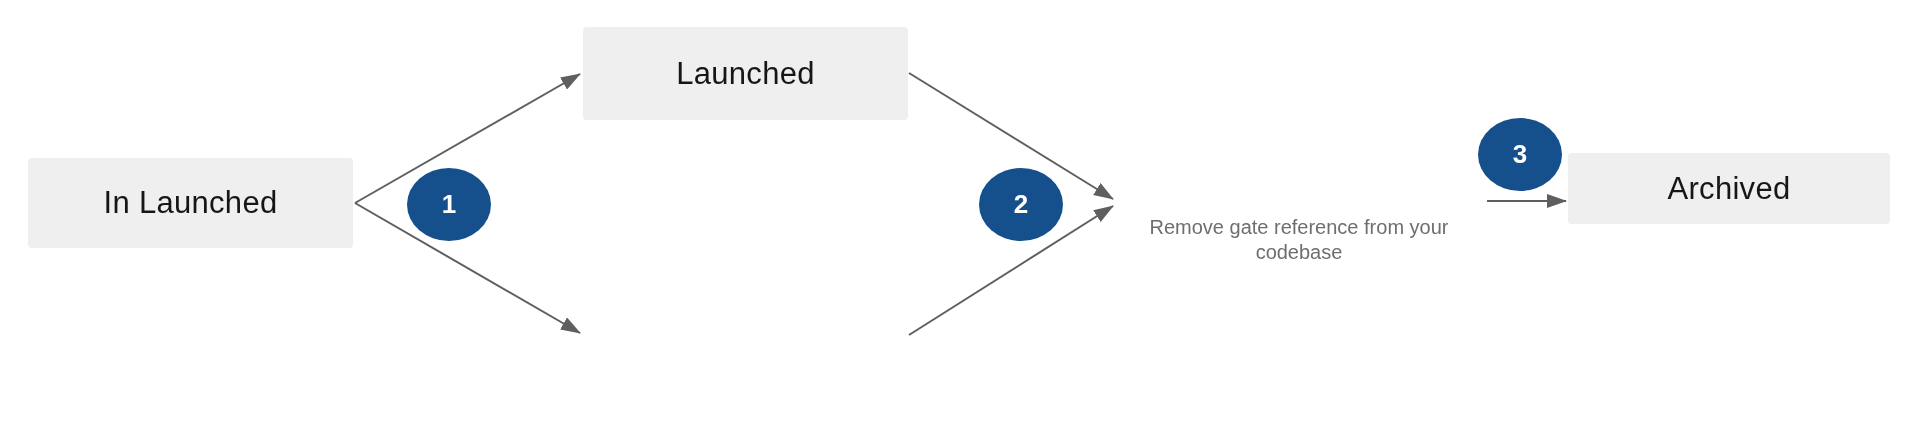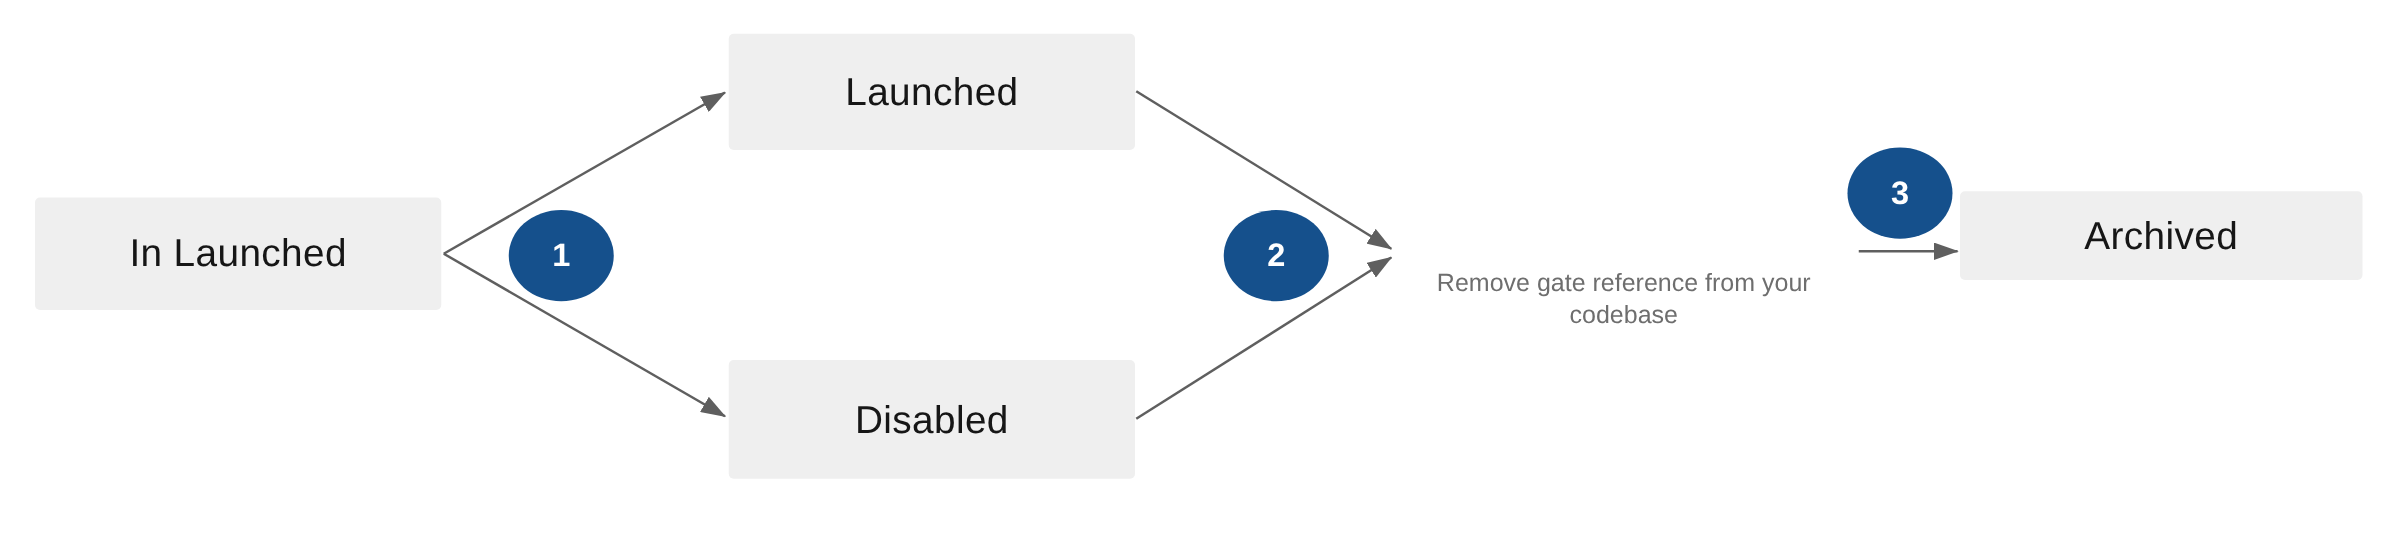--- a/index.html
+++ b/index.html
@@ -84,23 +84,20 @@
   </svg>
 
   <div class="node node-in-progress">
     <span>In Launched</span>
   </div>
 
   <div class="node node-launched">
     <span>Launched</span>
   </div>
 
-  <div class="node node-disabled">
-    <span>Disabled</span>
-  </div>
 
   <div class="node node-archived">
     <span>Archived</span>
   </div>
 
   <div class="step step-1">
     <span>1</span>
   </div>
 
   <div class="step step-2">

